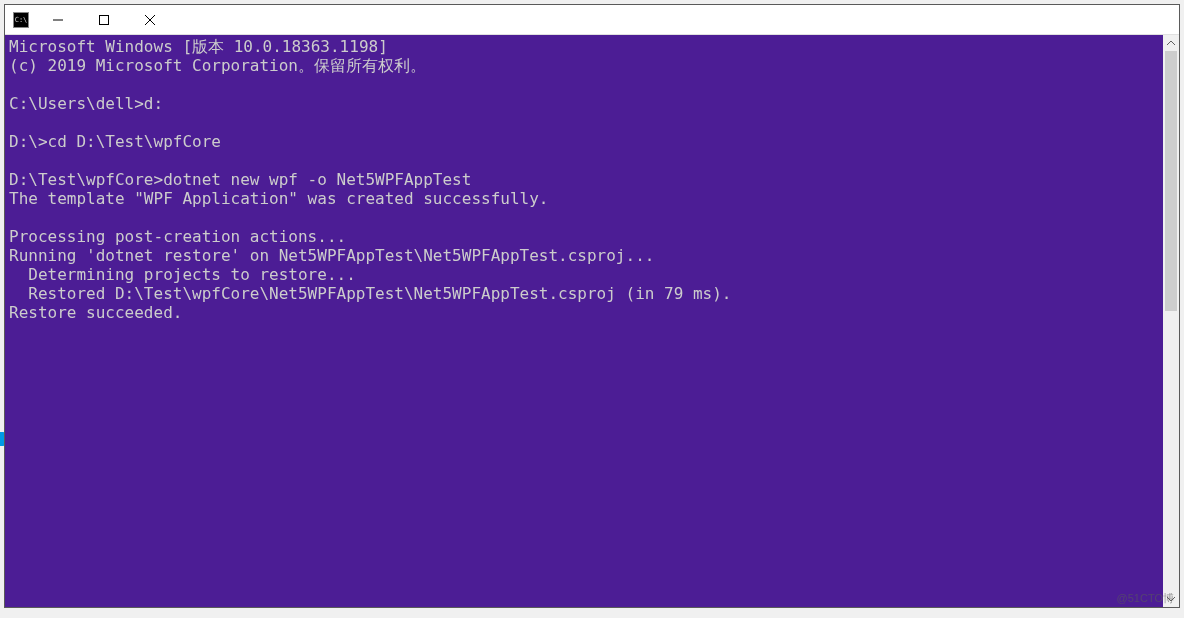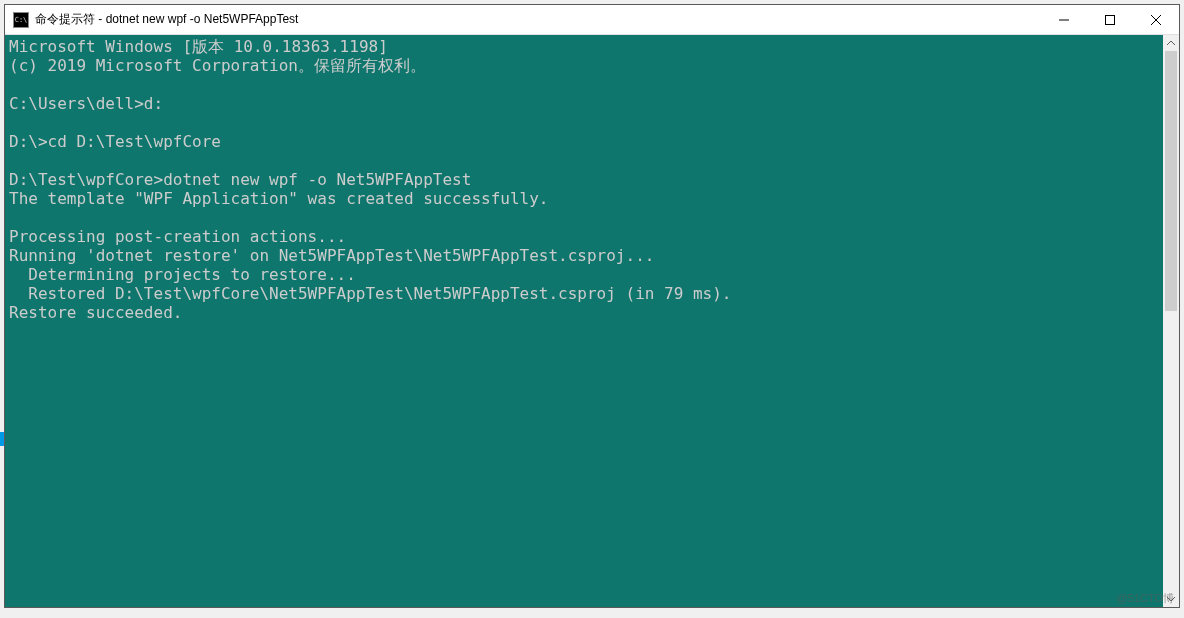--- a/index.html
+++ b/index.html
@@ -67,21 +67,21 @@
       border: none;
       cursor: pointer;
     }
     .titlebar-btn svg {
       width: 10px;
       height: 10px;
     }
     .terminal-area {
       flex: 1;
       display: flex;
-      background: #0f766e;
+      background: #4c1d95;
     }
     .terminal-content {
       flex: 1;
       padding: 2px 4px;
       font-family: "NSimSun", "SimSun", "Consolas", monospace;
       font-size: 16px;
       line-height: 19px;
       color: #cccccc;
       white-space: pre;
       overflow: hidden;
@@ -134,21 +134,20 @@
     }
   </style>
 </head>
 <body>
 
 <div class="side-tab"></div>
 
 <div class="window">
   <div class="titlebar">
     <div class="titlebar-icon">C:\</div>
-    <div class="titlebar-text">命令提示符 - dotnet  new wpf -o Net5WPFAppTest</div>
     <div class="titlebar-controls">
       <button class="titlebar-btn">
         <svg viewBox="0 0 10 10">
             <line x1="0" y1="5" x2="10" y2="5" stroke="#000" stroke-width="1"></line>
           </svg>
       </button>
       <button class="titlebar-btn">
         <svg viewBox="0 0 10 10">
             <rect x="0.5" y="0.5" width="9" height="9" fill="none" stroke="#000" stroke-width="1"></rect>
           </svg>

